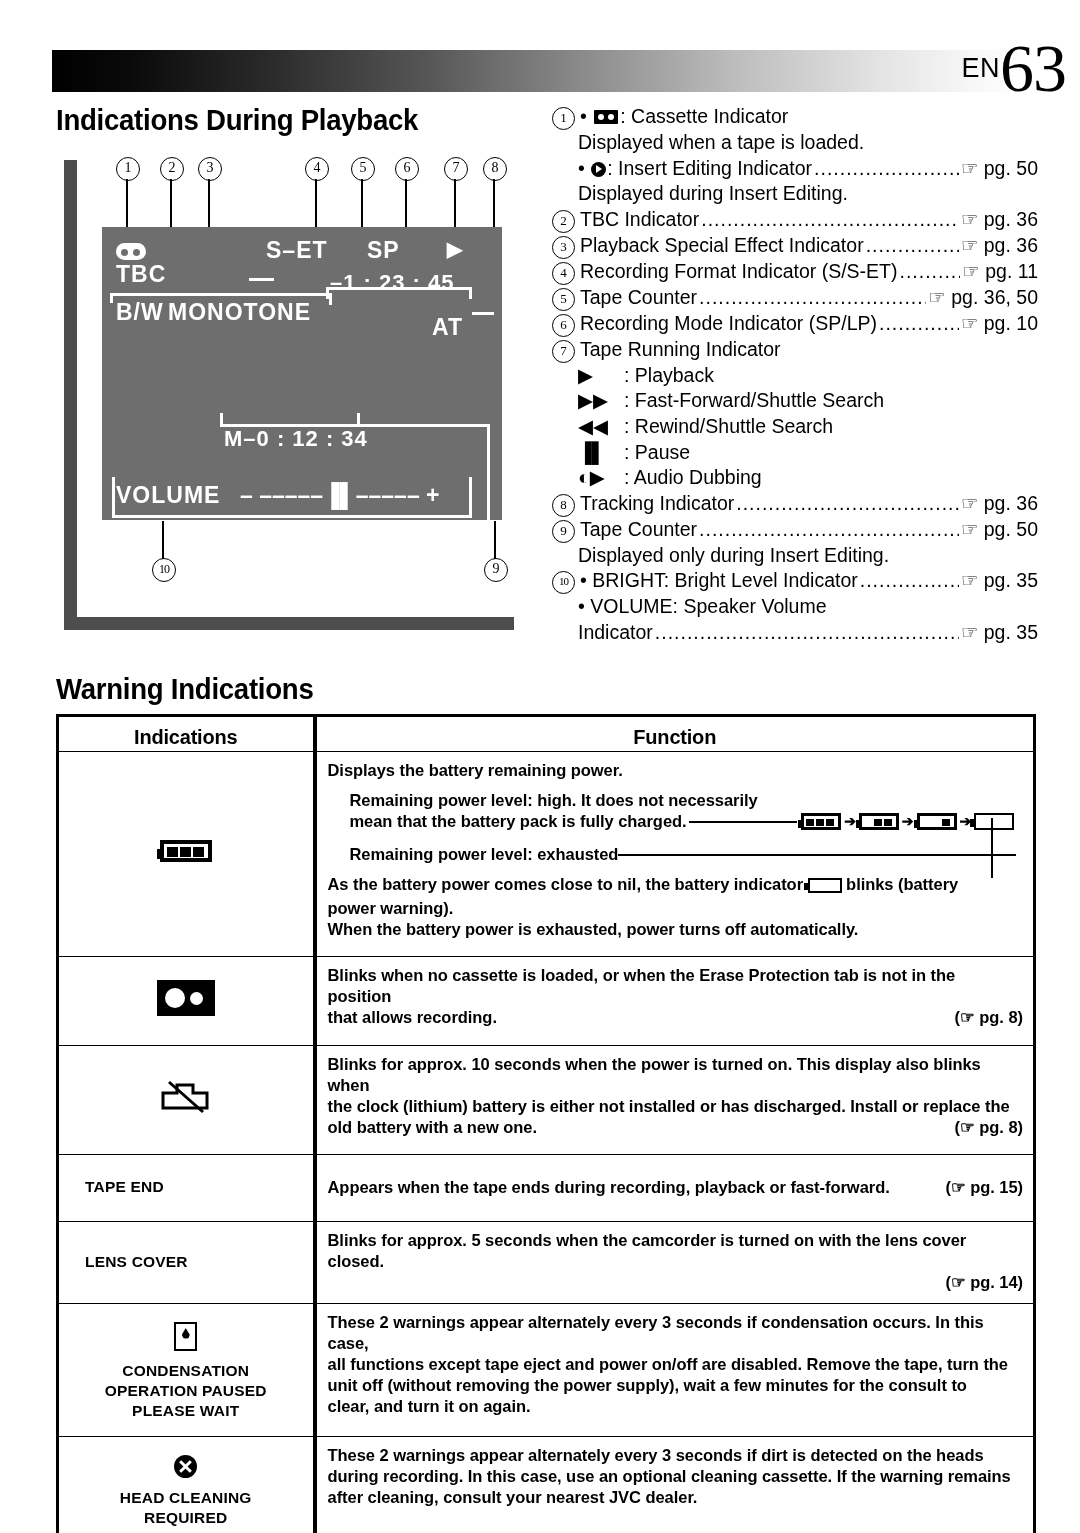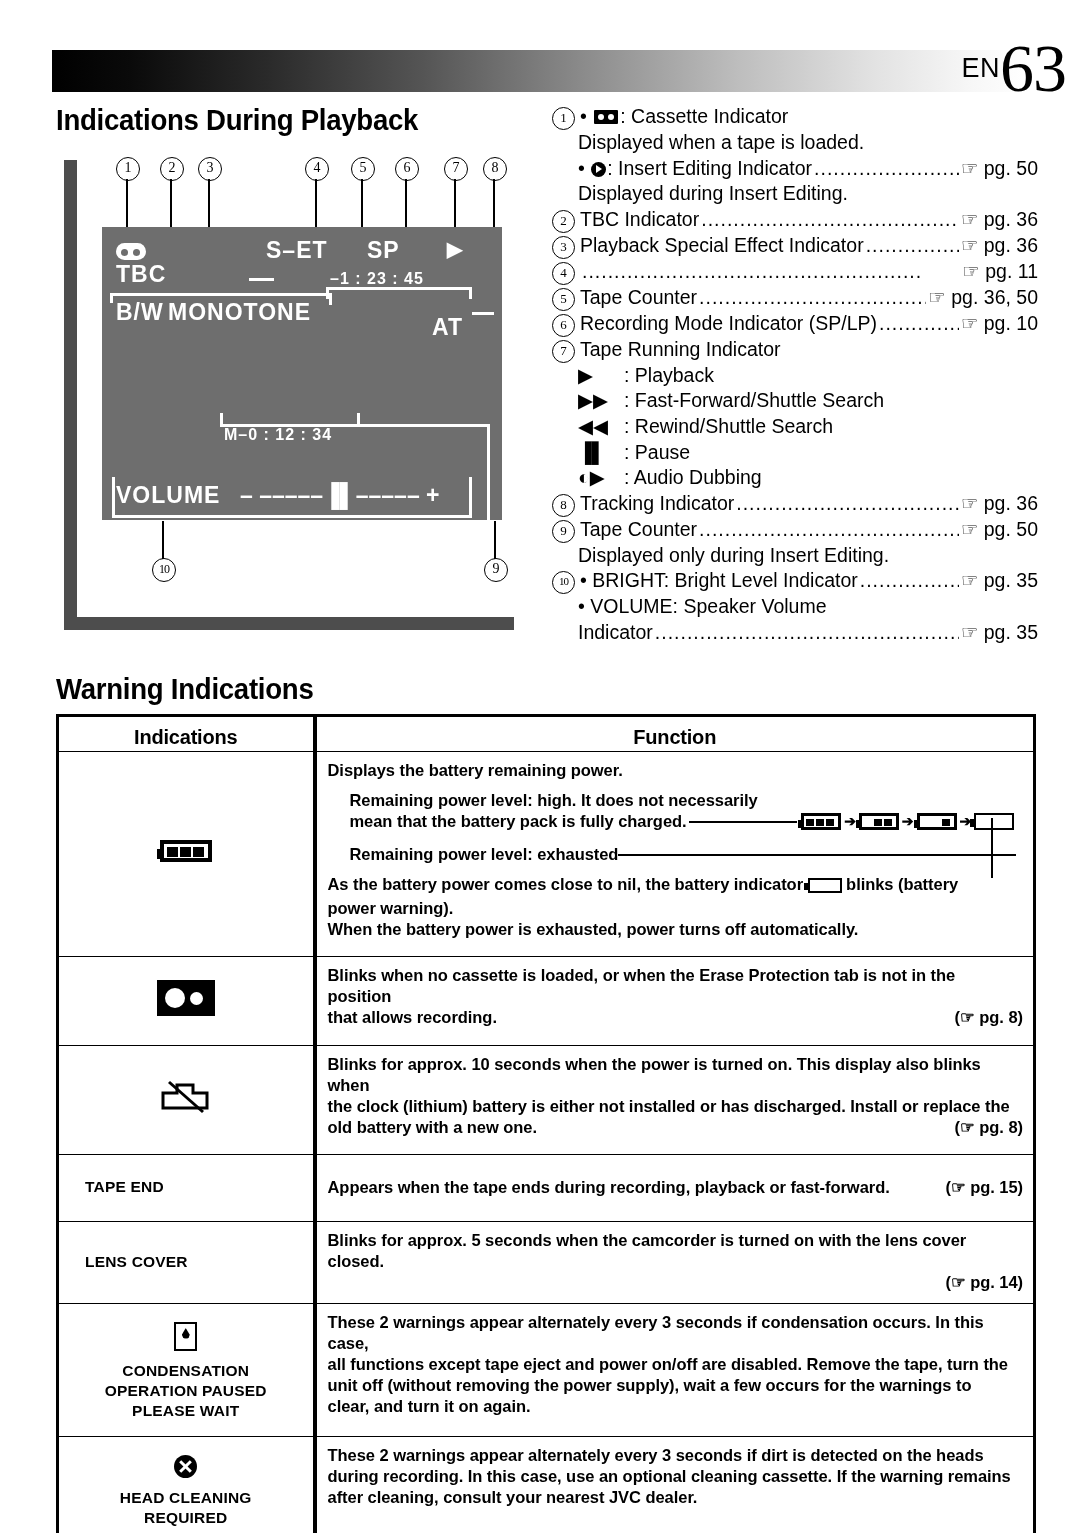--- a/index.html
+++ b/index.html
@@ -58,21 +58,21 @@
   .lead{position:absolute;background:#000;width:1.6px;}
 
   #lcd-screen{
     position:absolute;left:46px;top:72px;width:400px;height:293px;
     background:#6e6e6e;
     color:#fff;
     font-family:"Liberation Sans", sans-serif;
     font-weight:bold;
   }
   .osd{position:absolute;white-space:nowrap;font-size:23px;letter-spacing:1px;}
-  .osd.small{font-size:16px;}
+  .osd.small{font-size:22px;}
   #osd-cassette{left:14px;top:12px;}
   .cass-icon{
     display:inline-block;width:30px;height:17px;background:#fff;border-radius:9px;position:relative;
   }
   .cass-icon:before{content:"";position:absolute;left:5px;top:5.5px;width:7px;height:7px;border-radius:50%;background:#6e6e6e;}
   .cass-icon:after{content:"";position:absolute;left:17px;top:5.5px;width:7px;height:7px;border-radius:50%;background:#6e6e6e;}
   #osd-set{left:164px;top:10px;}
   #osd-sp{left:265px;top:10px;}
   #osd-play{left:345px;top:10px;font-size:20px;}
   #osd-tbc{left:14px;top:34px;}
@@ -313,20 +313,21 @@
     <span class="rtext" style="width:100%;">
       <span class="lbl">Playback Special Effect Indicator</span>
       <span class="dots">.....................................................</span>
       <span class="pg">☞ pg. 36</span>
     </span>
   </div>
 
   <div class="rrow">
     <span class="rnum">4</span>
     <span class="rtext" style="width:100%;">
+      <span class="lbl">Recording Format Indicator (S/S-ET)</span>
       <span class="dots">.....................................................</span>
       <span class="pg">☞ pg. 11</span>
     </span>
   </div>
 
   <div class="rrow">
     <span class="rnum">5</span>
     <span class="rtext" style="width:100%;">
       <span class="lbl">Tape Counter</span>
       <span class="dots">.....................................................</span>
@@ -517,21 +518,21 @@
   <tr>
     <td class="ind-cell" style="height:106px;">
       <div style="margin:6px 0 5px;"><span class="drop-box"></span></div>
       <div>CONDENSATION</div>
       <div>OPERATION PAUSED</div>
       <div>PLEASE WAIT</div>
     </td>
     <td class="fn-cell sep">
       <p>These 2 warnings appear alternately every 3 seconds if condensation occurs. In this case,</p>
       <p>all functions except tape eject and power on/off are disabled. Remove the tape, turn the</p>
-      <p>unit off (without removing the power supply), wait a few occurs for the warnings to</p>
+      <p>unit off (without removing the power supply), wait a few minutes for the consult to</p>
       <p>clear, and turn it on again.</p>
     </td>
   </tr>
 
   <tr>
     <td class="ind-cell" style="height:128px;">
       <div style="margin:6px 0 5px;"><span class="xcirc"></span></div>
       <div>HEAD CLEANING</div>
       <div>REQUIRED</div>
 

